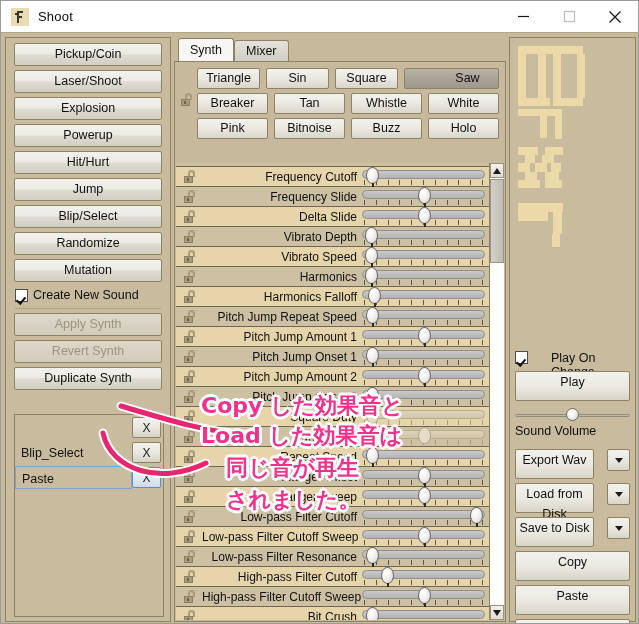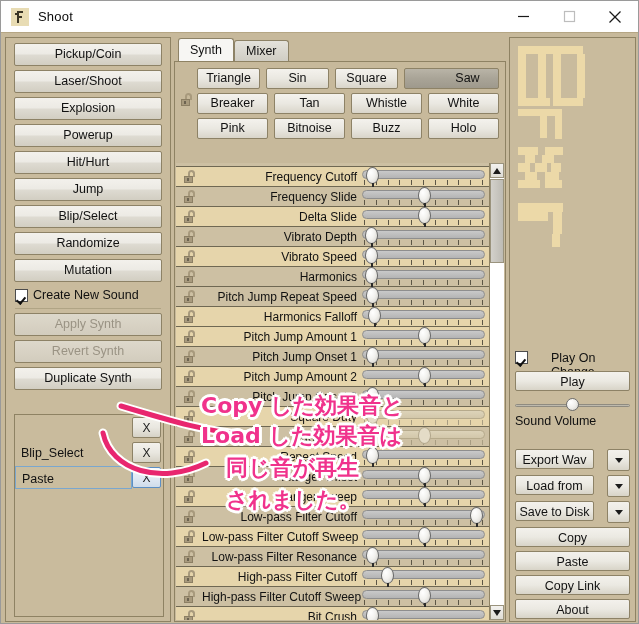--- a/index.html
+++ b/index.html
@@ -147,21 +147,21 @@
                 border-right:4px solid transparent; }
   .arrowglyph.up { border-bottom:6px solid #1b1b1b; }
   .arrowglyph.down { border-top:6px solid #1b1b1b; }
 
   
   #right { position:absolute; left:508px; top:4px; width:127px; height:585px;
            background:#c9bb9d; border:1px solid #8e8263; }
   #logo { position:absolute; left:5px; top:5px; width:115px; height:305px; }
   #logo i { position:absolute; background:#ecd9a8; }
   .rpanel { position:absolute; left:5px; right:5px; }
-  .rbtn { display:block; width:100%; height:20px; line-height:20px; text-align:center;
+  .rbtn { display:block; width:100%; height:30px; line-height:20px; text-align:center;
           font-size:12.5px; color:#111; border:1px solid #8d8266; border-radius:2px;
           cursor:pointer;
           background:linear-gradient(to bottom,#f3f1ec 0%,#ebe9e2 50%,#d8d4c8 100%); }
   .splitrow { display:flex; gap:13px; margin-bottom:4px; }
   .splitrow .rbtn { flex:1; }
   .drop { width:23px; height:22px; border:1px solid #8d8266; border-radius:2px;
           display:flex; align-items:center; justify-content:center; cursor:pointer;
           background:linear-gradient(to bottom,#f3f1ec 0%,#ebe9e2 50%,#d8d4c8 100%); }
   .volslider { position:relative; height:14px; margin:7px 0 2px 0; }
   .volslider .vt { position:absolute; left:0; top:6px; width:100%; height:3px;
@@ -472,20 +472,47 @@
                     <i></i>
                     <i></i>
                     <i></i>
                     <i></i>
                     <i></i>
                     <i></i>
                   </div>
                   <div class="knob" style="left:9.33px;"></div>
                 </div>
               </div>
+              <div class="prow alt">
+                <div class="plock">
+                  <span class="padlock">
+                    <span class="shk"></span>
+                    <span class="body"></span>
+                    <span class="kh"></span>
+                  </span>
+                </div>
+                <div class="plabel">Harmonics Falloff</div>
+                <div class="sl">
+                  <div class="track"></div>
+                  <div class="ticks">
+                    <i></i>
+                    <i></i>
+                    <i></i>
+                    <i></i>
+                    <i></i>
+                    <i></i>
+                    <i></i>
+                    <i></i>
+                    <i></i>
+                    <i></i>
+                    <i></i>
+                  </div>
+                  <div class="knob" style="left:11.55px;"></div>
+                </div>
+              </div>
               <div class="prow alt2">
                 <div class="plock">
                   <span class="padlock">
                     <span class="shk"></span>
                     <span class="body"></span>
                     <span class="kh"></span>
                   </span>
                 </div>
                 <div class="plabel">Pitch Jump Repeat Speed</div>
                 <div class="sl">
@@ -497,47 +524,20 @@
                     <i></i>
                     <i></i>
                     <i></i>
                     <i></i>
                     <i></i>
                     <i></i>
                     <i></i>
                     <i></i>
                   </div>
                   <div class="knob" style="left:10.440000000000001px;"></div>
-                </div>
-              </div>
-              <div class="prow alt">
-                <div class="plock">
-                  <span class="padlock">
-                    <span class="shk"></span>
-                    <span class="body"></span>
-                    <span class="kh"></span>
-                  </span>
-                </div>
-                <div class="plabel">Harmonics Falloff</div>
-                <div class="sl">
-                  <div class="track"></div>
-                  <div class="ticks">
-                    <i></i>
-                    <i></i>
-                    <i></i>
-                    <i></i>
-                    <i></i>
-                    <i></i>
-                    <i></i>
-                    <i></i>
-                    <i></i>
-                    <i></i>
-                    <i></i>
-                  </div>
-                  <div class="knob" style="left:11.55px;"></div>
                 </div>
               </div>
               <div class="prow alt">
                 <div class="plock">
                   <span class="padlock">
                     <span class="shk"></span>
                     <span class="body"></span>
                     <span class="kh"></span>
                   </span>
                 </div>

